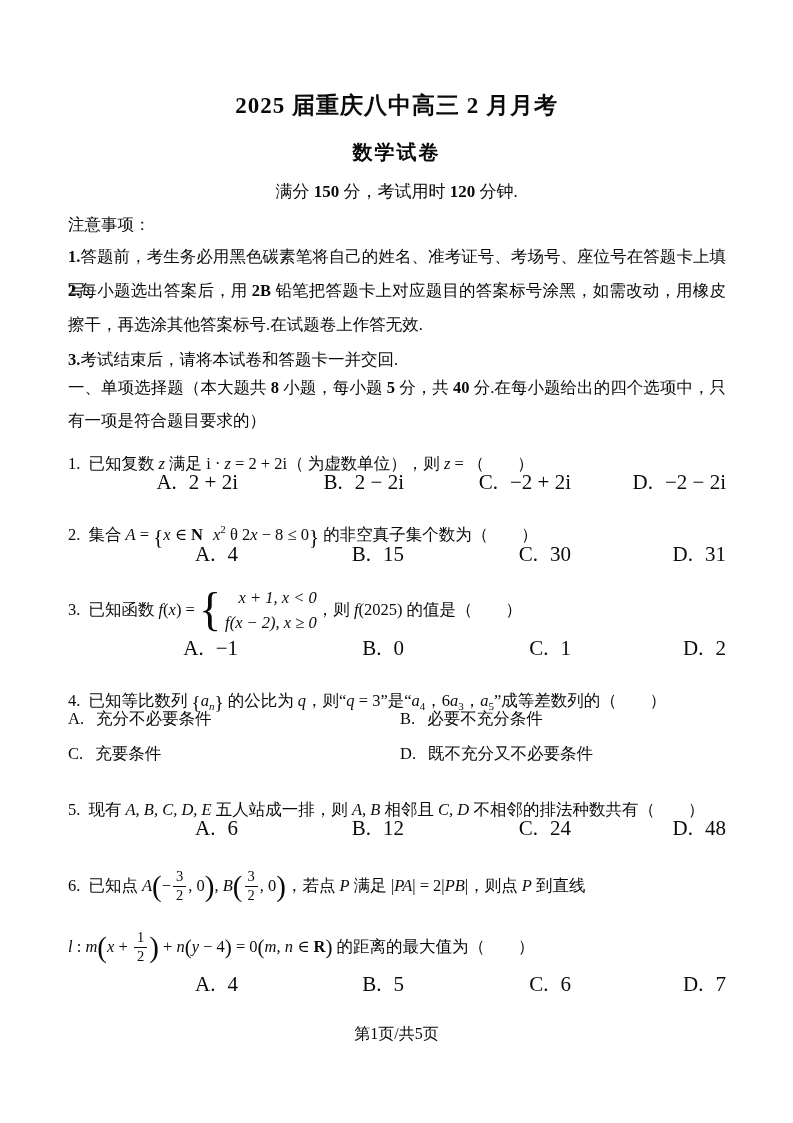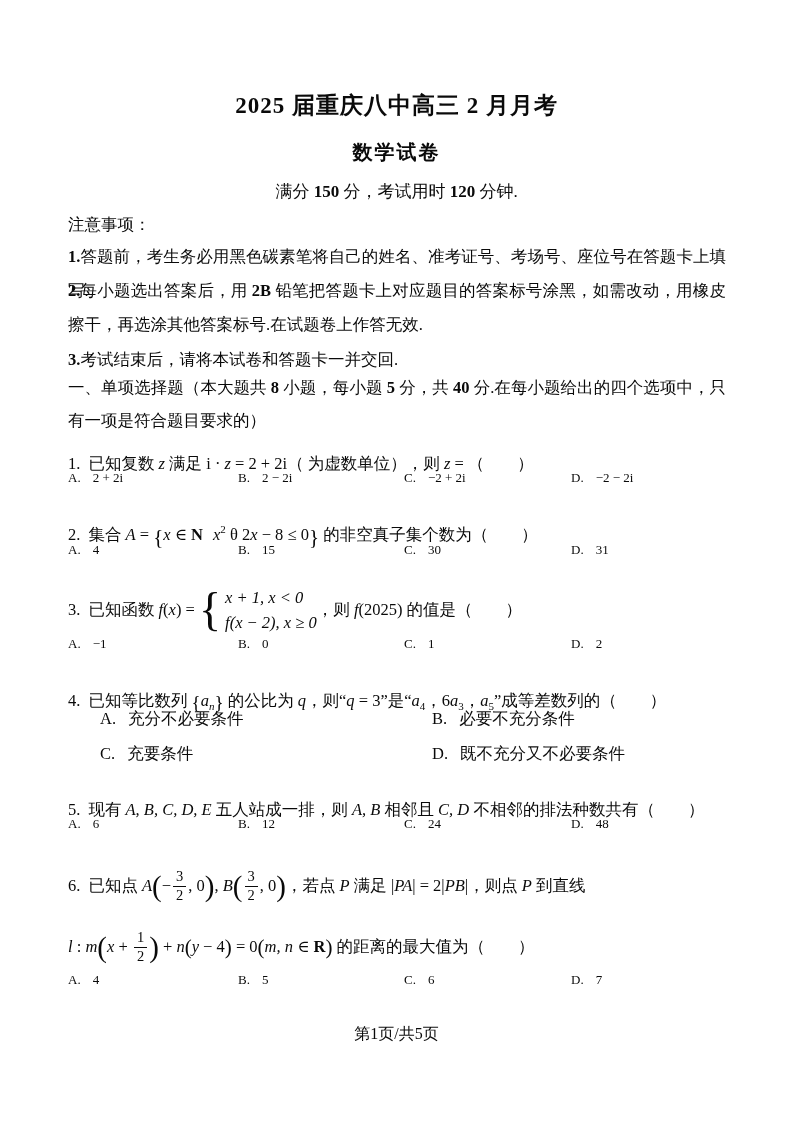--- a/index.html
+++ b/index.html
@@ -22,24 +22,24 @@
   sub{font-size:11px;}
   .gap{margin-right:10px;}
   .bp{font-size:29px;font-weight:300;line-height:1;}
   .bp2{font-size:21px;font-weight:300;line-height:1;vertical-align:-4px;}
   .bp3{font-size:19px;font-weight:300;vertical-align:-3px;}
   .frac{display:inline-flex;flex-direction:column;align-items:center;
         font-size:14.5px;line-height:1.2;margin:0 2px;vertical-align:middle;}
   .fn{padding:0 3px;display:block;}
   .fd{padding:0 3px;display:block;border-top:1px solid #0a0a0a;}
   .pwbrace{font-size:46px;font-weight:300;line-height:0.9;margin-right:4px;}
-  .pw{display:inline-flex;flex-direction:column;}
+  .pw{display:inline-flex;flex-direction:column;text-align:right;}
   .pw span{line-height:25px;white-space:pre;}
-  .choices{display:grid;grid-template-columns:170px 166px 167px 1fr;font-size:13px;}
-  .choices2{display:grid;grid-template-columns:332px 1fr;font-size:16.5px;margin-left:32px;}
+  .choices{display:grid;grid-template-columns:170px 166px 167px 1fr;font-size:21px;text-align:right;}
+  .choices2{display:grid;grid-template-columns:332px 1fr;font-size:16.5px;}
   .cl{margin-right:12px;}
   .footer{top:1024px;font-size:16px;}
 </style>
 </head>
 <body>
 
 <div class="page">
 
   <div class="abs center title">2025 届重庆八中高三 2 月月考</div>
   <div class="abs center subtitle">数学试卷</div>

